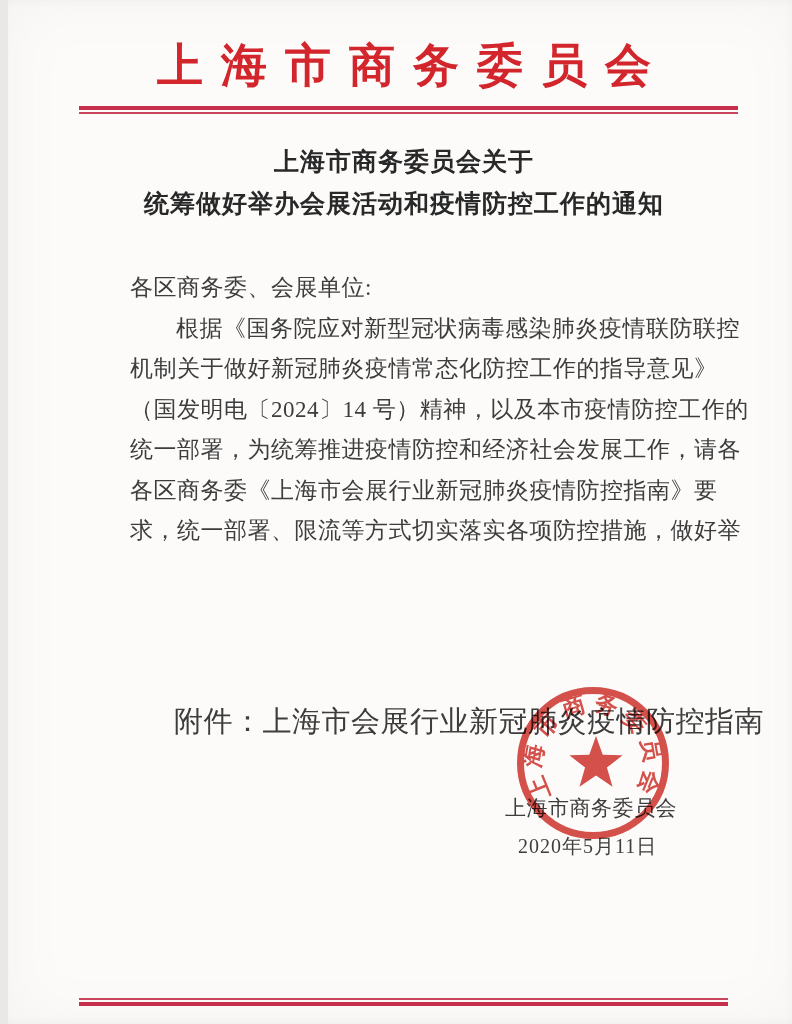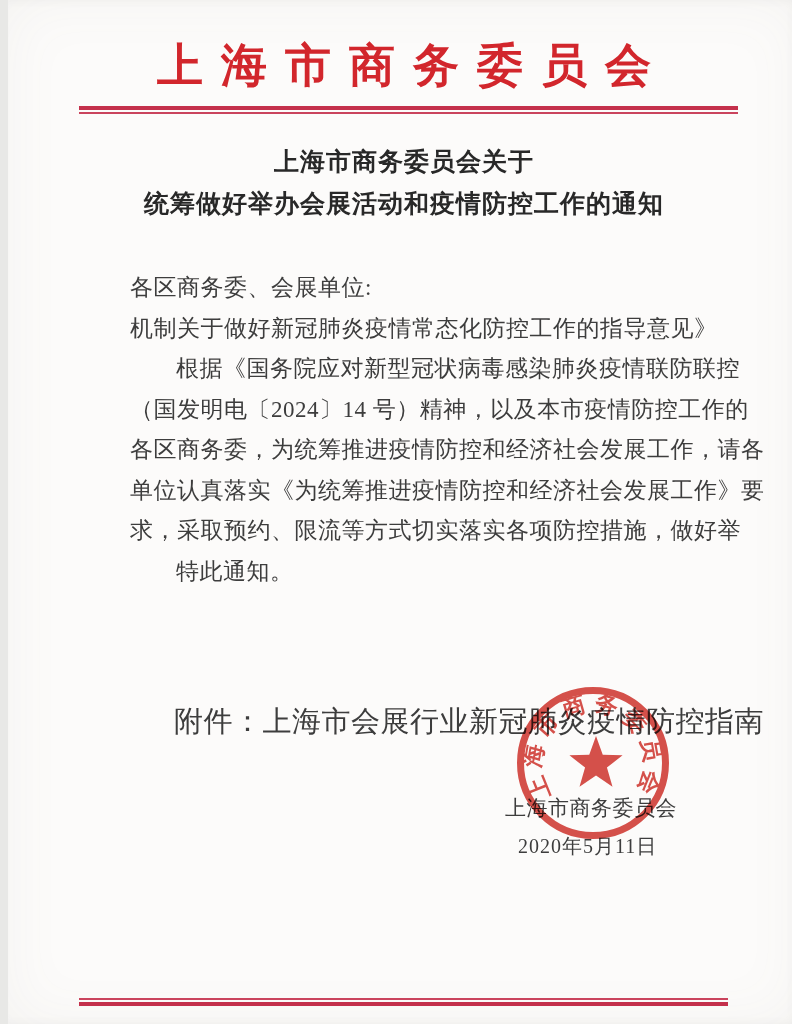--- a/index.html
+++ b/index.html
@@ -94,27 +94,26 @@
     <div class="bar-thin"></div>
   </div>
 
   <div class="title">
     <div>上海市商务委员会关于</div>
     <div>统筹做好举办会展活动和疫情防控工作的通知</div>
   </div>
 
   <div class="body-block">
     <div class="body-line">各区商务委、会展单位:</div>
+    <div class="body-line indent">根据《国务院应对新型冠状病毒感染肺炎疫情联防联控</div>
     <div class="body-line">机制关于做好新冠肺炎疫情常态化防控工作的指导意见》</div>
-    <div class="body-line indent">根据《国务院应对新型冠状病毒感染肺炎疫情联防联控</div>
     <div class="body-line">（国发明电〔2024〕14 号）精神，以及本市疫情防控工作的</div>
-    <div class="body-line">各区商务委，为统筹推进疫情防控和经济社会发展工作，请各</div>
-    <div class="body-line">单位认真落实《为统筹推进疫情防控和经济社会发展工作》要</div>
-    <div class="body-line">求，采取预约、限流等方式切实落实各项防控措施，做好举</div>
-    <div class="body-line indent">特此通知。</div>
+    <div class="body-line">统一部署，为统筹推进疫情防控和经济社会发展工作，请各</div>
+    <div class="body-line">各区商务委《上海市会展行业新冠肺炎疫情防控指南》要</div>
+    <div class="body-line">求，统一部署、限流等方式切实落实各项防控措施，做好举</div>
   </div>
 
   <div class="attachment">附件：上海市会展行业新冠肺炎疫情防控指南</div>
 
   <div class="signature">上海市商务委员会</div>
 
   <div class="sign-date">2020年5月11日</div>
 
   <svg class="seal" viewBox="-85 -85 170 170" xmlns="http://www.w3.org/2000/svg" aria-hidden="true">
     <circle cx="0" cy="0" r="72.5" fill="none" stroke="currentColor" stroke-width="7"></circle>

